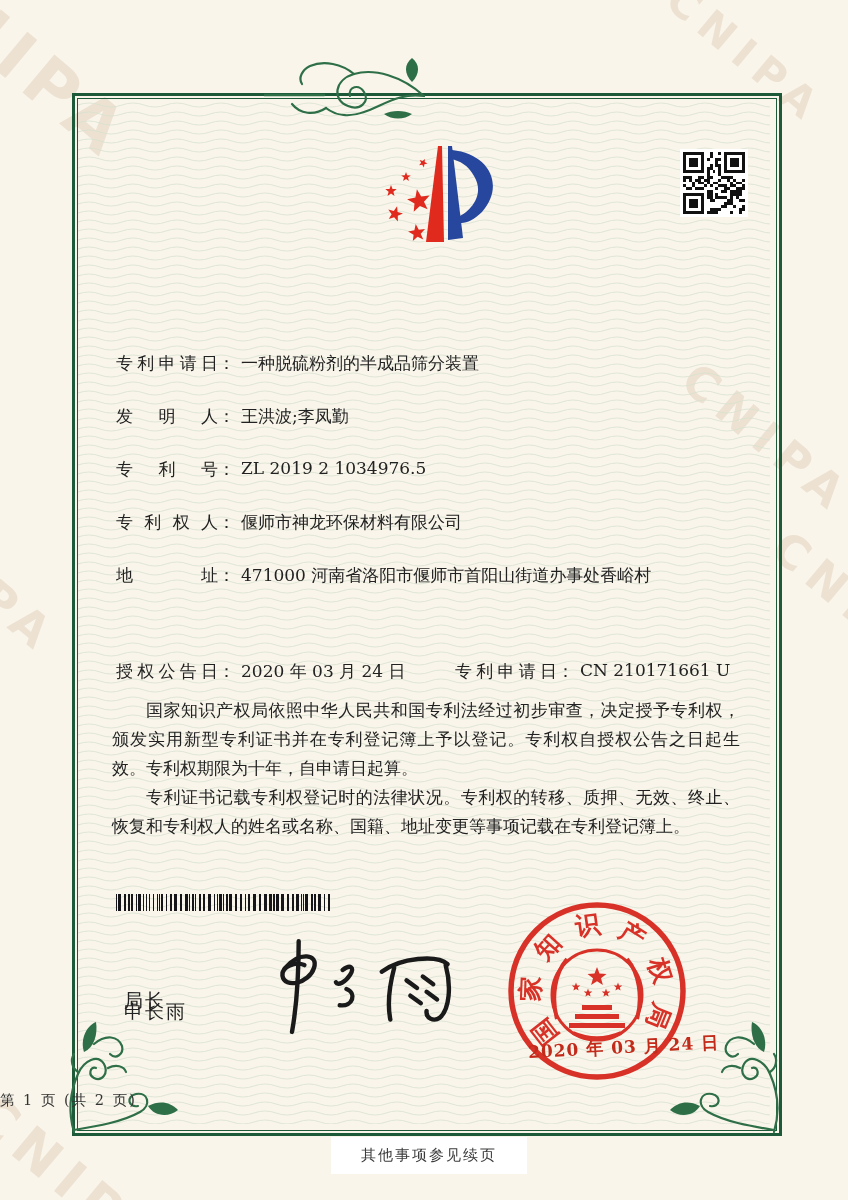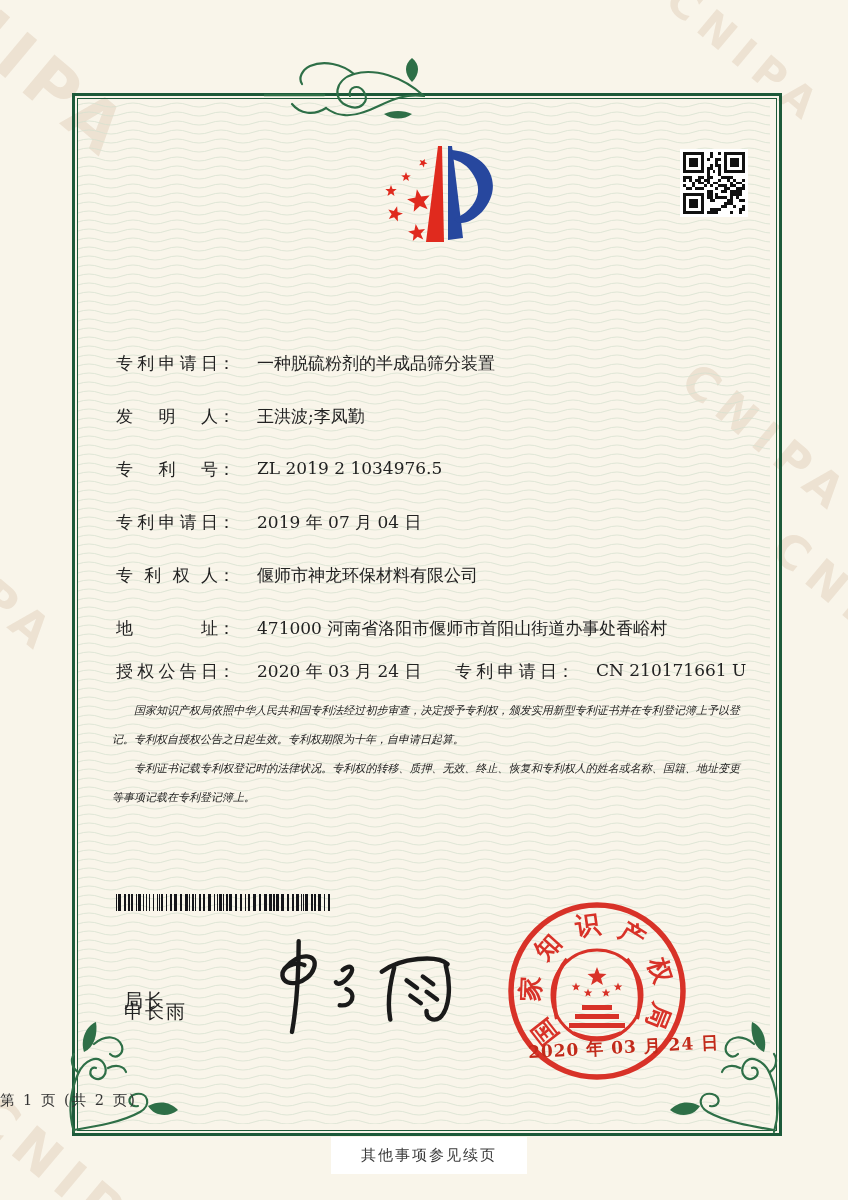--- a/index.html
+++ b/index.html
@@ -20,27 +20,27 @@
   .logo{position:absolute;left:362px;top:134px;z-index:4;}
   .qr{position:absolute;left:680px;top:149px;width:68px;height:68px;background:#fff;
       padding:3px;box-sizing:border-box;z-index:4;}
   .title{position:absolute;left:0;right:0;top:250px;text-align:center;font-size:38px;
          font-weight:bold;letter-spacing:6px;z-index:4;}
   
   .fields{position:absolute;left:116px;top:352px;width:624px;z-index:4;}
   .field-row{height:24px;margin-bottom:29px;font-size:17px;white-space:nowrap;}
   .field-label{display:inline-block;width:102px;text-align:justify;text-align-last:justify;vertical-align:top;}
   .field-colon{display:inline-block;vertical-align:top;}
-  .field-value{display:inline-block;margin-left:22px;vertical-align:top;}
+  .field-value{display:inline-block;margin-left:6px;vertical-align:top;}
   .grant-row{position:absolute;left:116px;top:660px;width:624px;height:24px;font-size:17px;z-index:4;white-space:nowrap;}
   .grant-pair{position:absolute;top:0;}
   .grant-pair.p2{left:339px;}
   
   .body-text{position:absolute;left:112px;top:696px;width:628px;z-index:4;
-             font-size:11px;line-height:29px;text-align:justify;font-style:italic;}
+             font-size:17px;line-height:29px;text-align:justify;}
   .body-text p{margin:0;text-indent:2em;}
   
   .barcode{position:absolute;left:116px;top:894px;width:218px;height:17px;display:flex;z-index:4;}
   .barcode span{display:block;height:100%;background:#15151a;}
   .signer{position:absolute;left:124px;z-index:4;font-family:"DejaVu Sans","Liberation Sans",sans-serif;
           font-size:19px;font-weight:500;letter-spacing:2px;}
   .signature{position:absolute;left:250px;top:936px;z-index:4;}
   .seal{position:absolute;left:502px;top:896px;z-index:5;opacity:.95;}
   .seal-date{position:absolute;left:528px;top:1036px;z-index:6;font-size:17px;font-weight:bold;
              color:var(--date-red,#c22a1a);letter-spacing:1px;transform:rotate(-3deg);white-space:nowrap;}
@@ -356,21 +356,20 @@
         <rect x="16" y="20" width="1" height="1" fill="#111"></rect>
         <rect x="19" y="20" width="1" height="1" fill="#111"></rect>
       </svg>
   </div>
 
 
   <div class="fields" id="fields">
       <div class="field-row"><span class="field-label">专利申请日</span><span class="field-colon">：</span><span class="field-value">一种脱硫粉剂的半成品筛分装置</span></div>
       <div class="field-row"><span class="field-label">发明人</span><span class="field-colon">：</span><span class="field-value">王洪波;李凤勤</span></div>
       <div class="field-row"><span class="field-label">专利号</span><span class="field-colon">：</span><span class="field-value">ZL 2019 2 1034976.5</span></div>
-      <div class="field-row"><span class="field-label">专利申请日</span><span class="field-colon">：</span><span class="field-value">2019 年 07 月 04 日</span></div>
       <div class="field-row"><span class="field-label">专利权人</span><span class="field-colon">：</span><span class="field-value">偃师市神龙环保材料有限公司</span></div>
       <div class="field-row"><span class="field-label">地址</span><span class="field-colon">：</span><span class="field-value">471000 河南省洛阳市偃师市首阳山街道办事处香峪村</span></div>
     </div>
 
   <div class="grant-row">
     <span class="grant-pair">
       <span class="field-label">授权公告日</span><span class="field-colon">：</span><span class="field-value">2020 年 03 月 24 日</span>
     </span>
     <span class="grant-pair p2">
       <span class="field-label">专利申请日</span><span class="field-colon">：</span><span class="field-value">CN 210171661 U</span>

